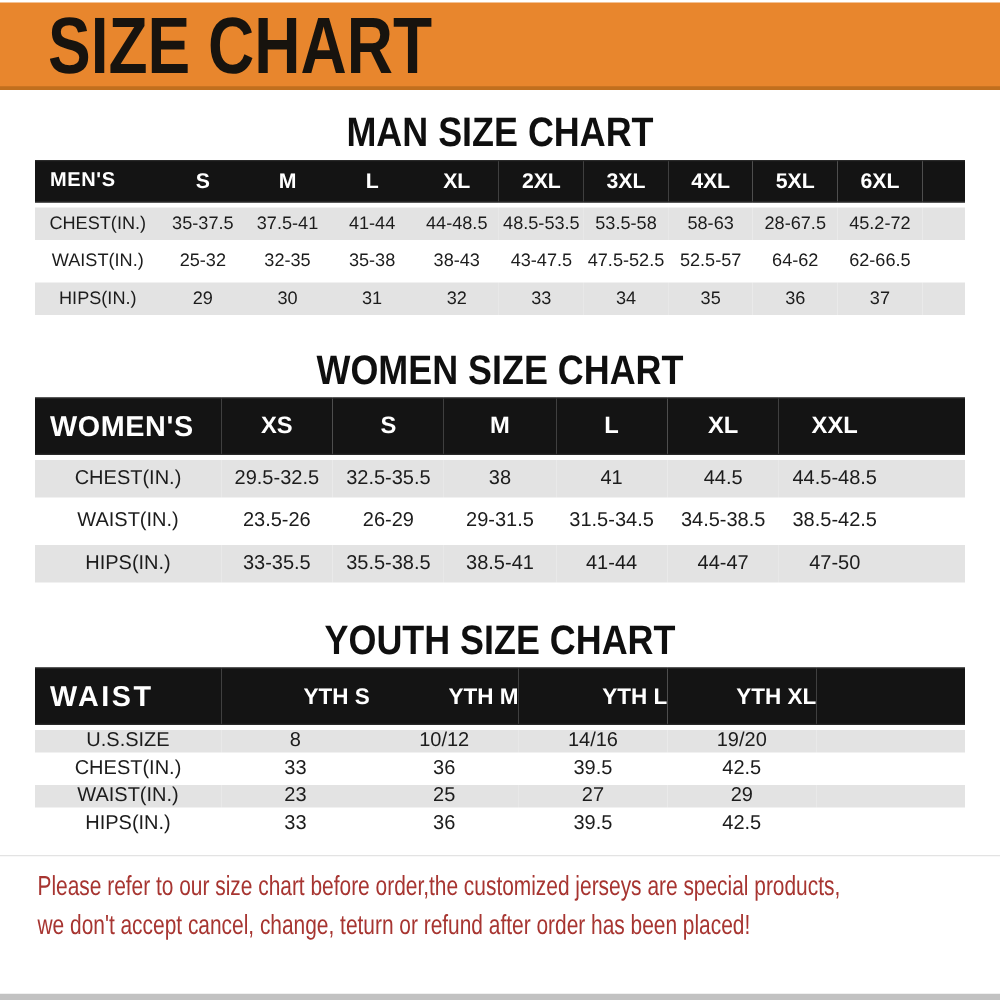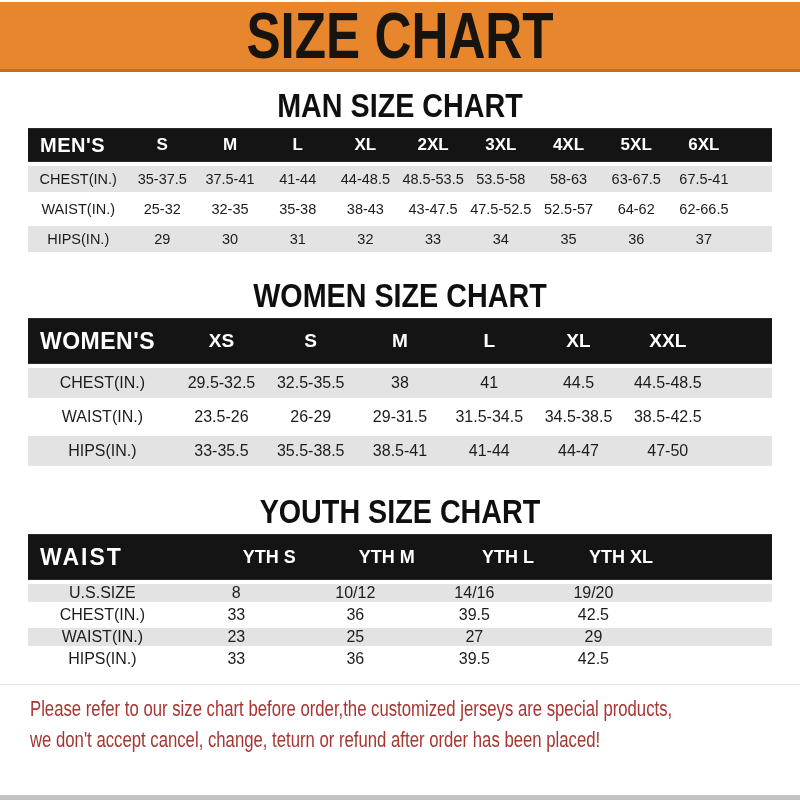--- a/index.html
+++ b/index.html
@@ -13,21 +13,21 @@
     background:#ffffff;
     overflow:hidden;
   }
 
   
   .banner {
     height:70px;
     margin-top:2px;
     background:var(--banner-bg,#E8862D);
     border-bottom:3px solid var(--banner-border,#C06F1E);
-    display:flex; align-items:center; justify-content:center;
+    display:flex; align-items:center; 
     overflow:hidden;
   }
   .banner-title {
     font-size:64px; font-weight:700; color:#17130e;
     transform:scaleX(0.80);
     white-space:nowrap;
     line-height:1;
   }
 
   
@@ -58,21 +58,21 @@
     vertical-align:middle;
     border-top:1px solid #2a2a2a;
     border-bottom:1px solid #2a2a2a;
   }
   table.size-table thead th.tbl-title {
     text-align:left;
     padding-left:12px;
     white-space:nowrap;
   }
   table.men   thead th { height:34px; font-size:17px; }
-  table.men   thead th.tbl-title { font-size:20px; letter-spacing:0.5px; }
+  table.men   thead th.tbl-title { font-size:16px; letter-spacing:0.5px; }
   table.women thead th { height:46px; font-size:19px; }
   table.women thead th.tbl-title { font-size:23px; letter-spacing:0.5px; }
   table.youth thead th { height:46px; font-size:18px;text-align:right; }
   table.youth thead th.tbl-title { font-size:23px; letter-spacing:2px; }
 
   table.size-table tbody td {
     text-align:center;
     vertical-align:middle;
     color:#1c1c1c;
   }
@@ -144,22 +144,22 @@
       <tbody>
         <tr class="shade">
           <td>CHEST(IN.)</td>
           <td>35-37.5</td>
           <td>37.5-41</td>
           <td>41-44</td>
           <td>44-48.5</td>
           <td>48.5-53.5</td>
           <td>53.5-58</td>
           <td>58-63</td>
-          <td>63-67.5</td>
-          <td>67.5-41</td>
+          <td>28-67.5</td>
+          <td>45.2-72</td>
           <td></td>
         </tr>
         <tr class="plain">
           <td>WAIST(IN.)</td>
           <td>25-32</td>
           <td>32-35</td>
           <td>35-38</td>
           <td>38-43</td>
           <td>43-47.5</td>
           <td>47.5-52.5</td>

